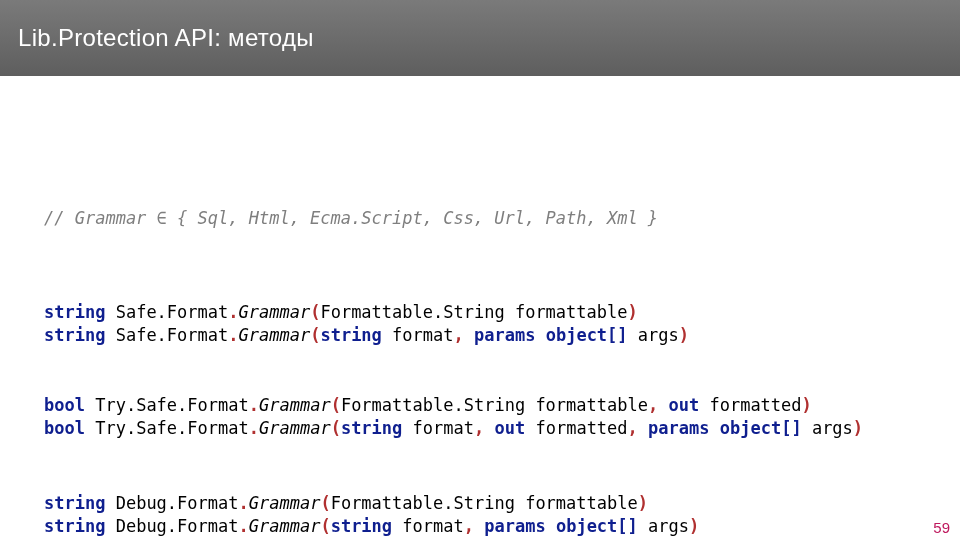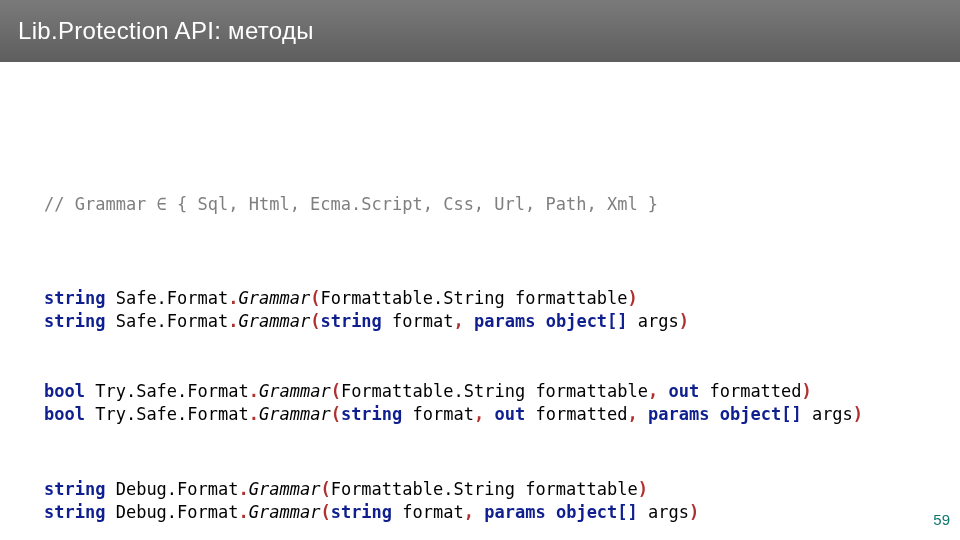--- a/index.html
+++ b/index.html
@@ -6,21 +6,21 @@
   body {
     width: 960px;
     height: 540px;
     background: #ffffff;
     font-family: "Segoe UI", Arial, sans-serif;
     position: relative;
     overflow: hidden;
   }
   .header {
     width: 100%;
-    height: 62px;
+    height: 76px;
     background: linear-gradient(to bottom, #7a7a7a 0%, #5e5e5e 100%);
     display: flex;
     align-items: center;
     padding-left: 18px;
     color: #ffffff;
     font-size: 24px;
     font-weight: 400;
     letter-spacing: 0.3px;
   }
   .code-area {
@@ -28,30 +28,30 @@
     font-family: "Lucida Console", Monaco, Consolas, monospace;
     font-size: 17px;
     line-height: 1.35;
     white-space: pre;
     color: #000;
   }
   .block1 { margin-top: 108px; }
   .block2 { margin-top: 48px; }
   .block3 { margin-top: 24px; }
   .block4 { margin-top: 30px; }
-  .comment { color: #7f7f7f; }
+  .comment { color: #7f7f7f; font-style: italic; }
   .kw { color: #0f1f8f; font-weight: bold; }
   .ital { font-style: italic; }
   .punct { color: #b03030; font-weight: bold; }
   .slide-num {
     position: absolute;
     right: 10px;
-    bottom: 12px;
+    bottom: 4px;
     font-size: 15px;
-    color: #0f766e;
+    color: #be185d;
   }
 </style>
 </head>
 <body>
 
 <div class="header">
   <span>Lib.Protection API: методы</span>
 </div>
 
 <div class="code-area">

